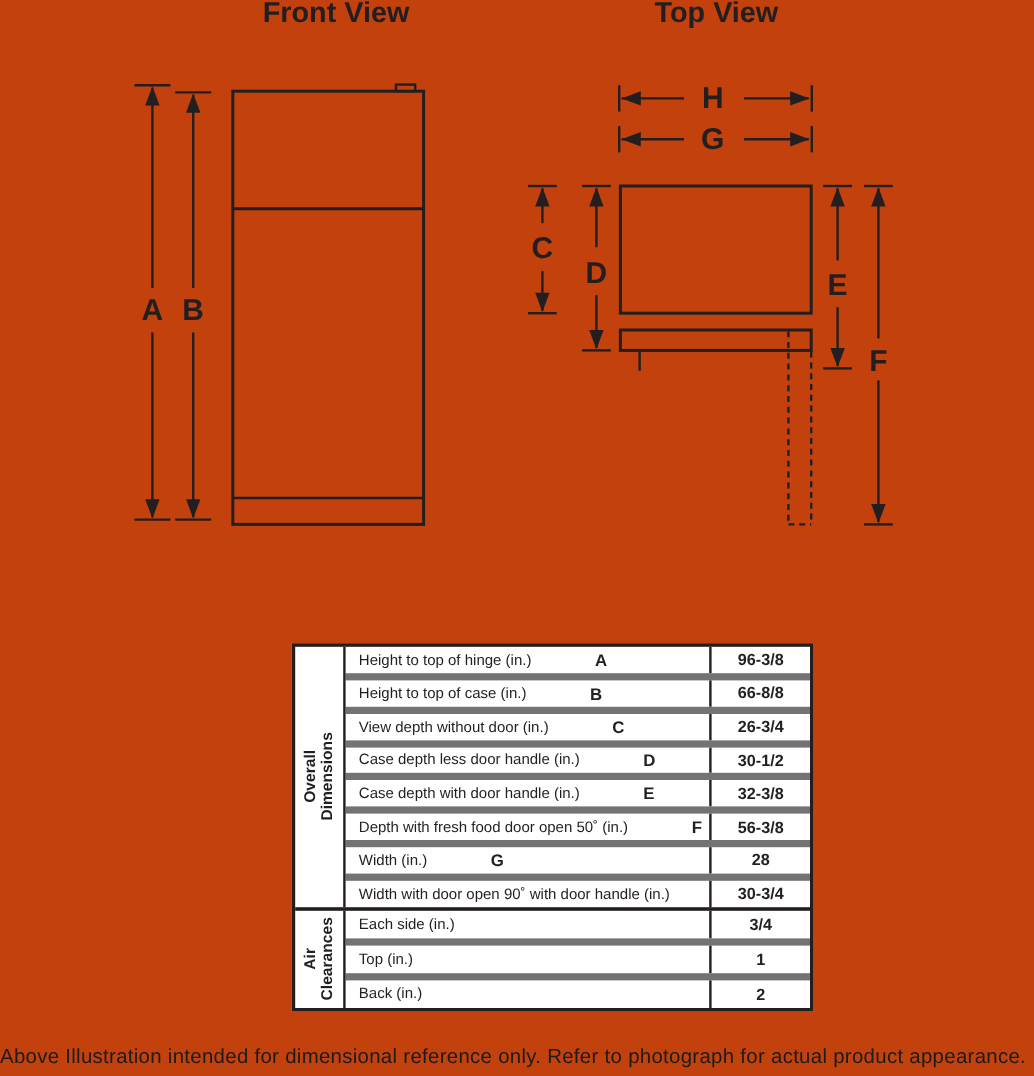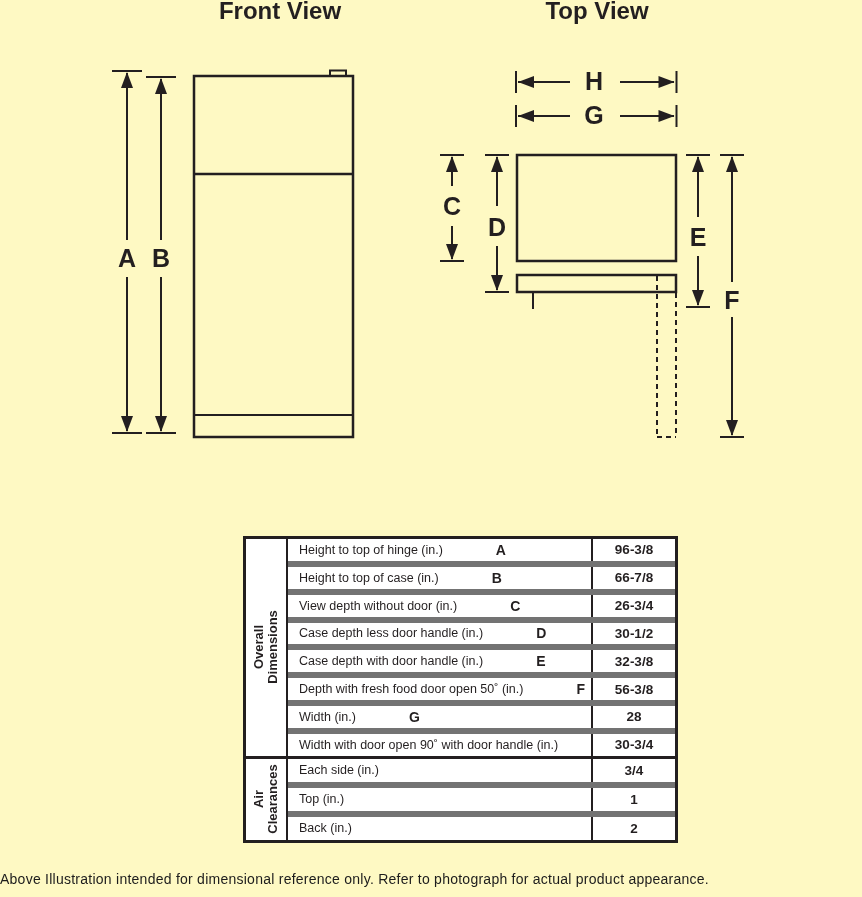--- a/index.html
+++ b/index.html
@@ -1,20 +1,20 @@
 <!DOCTYPE html>
 <html><head>
 <meta charset="utf-8">
 <style>
   html, body { margin: 0; padding: 0; background: #fff; }
   .page {
     position: relative;
     width: 862px;
     height: 897px;
-    background: #fef9c3;
+    background: #c2410c;
     font-family: "Liberation Sans", sans-serif;
     color: #231f20;
     overflow: hidden;
   }
   .view-title {
     position: absolute;
     top: -3px;
     transform: translateX(-50%);
     font-size: 24px;
     font-weight: bold;
@@ -91,21 +91,21 @@
     justify-content: center;
     font-weight: bold;
     font-size: 13.5px;
   }
 
   .footnote {
     position: absolute;
     left: 0px;
     top: 871px;
     width: 862px;
-    font-size: 14px;
+    font-size: 17px;
     letter-spacing: 0.25px;
     color: #1c1c1c;
     white-space: nowrap;
   }
 </style>
 </head>
 <body>
 
 <div class="page">
 
@@ -234,21 +234,21 @@
               <span>Height to top of hinge (in.)</span>
               <span class="trow-letter">A</span>
             </div>
           <div class="trow-value">96-3/8</div>
         </div>
         <div class="trow">
           <div class="trow-label">
               <span>Height to top of case (in.)</span>
               <span class="trow-letter">B</span>
             </div>
-          <div class="trow-value">66-7/8</div>
+          <div class="trow-value">66-8/8</div>
         </div>
         <div class="trow">
           <div class="trow-label">
               <span>View depth without door (in.)</span>
               <span class="trow-letter">C</span>
             </div>
           <div class="trow-value">26-3/4</div>
         </div>
         <div class="trow">
           <div class="trow-label">

